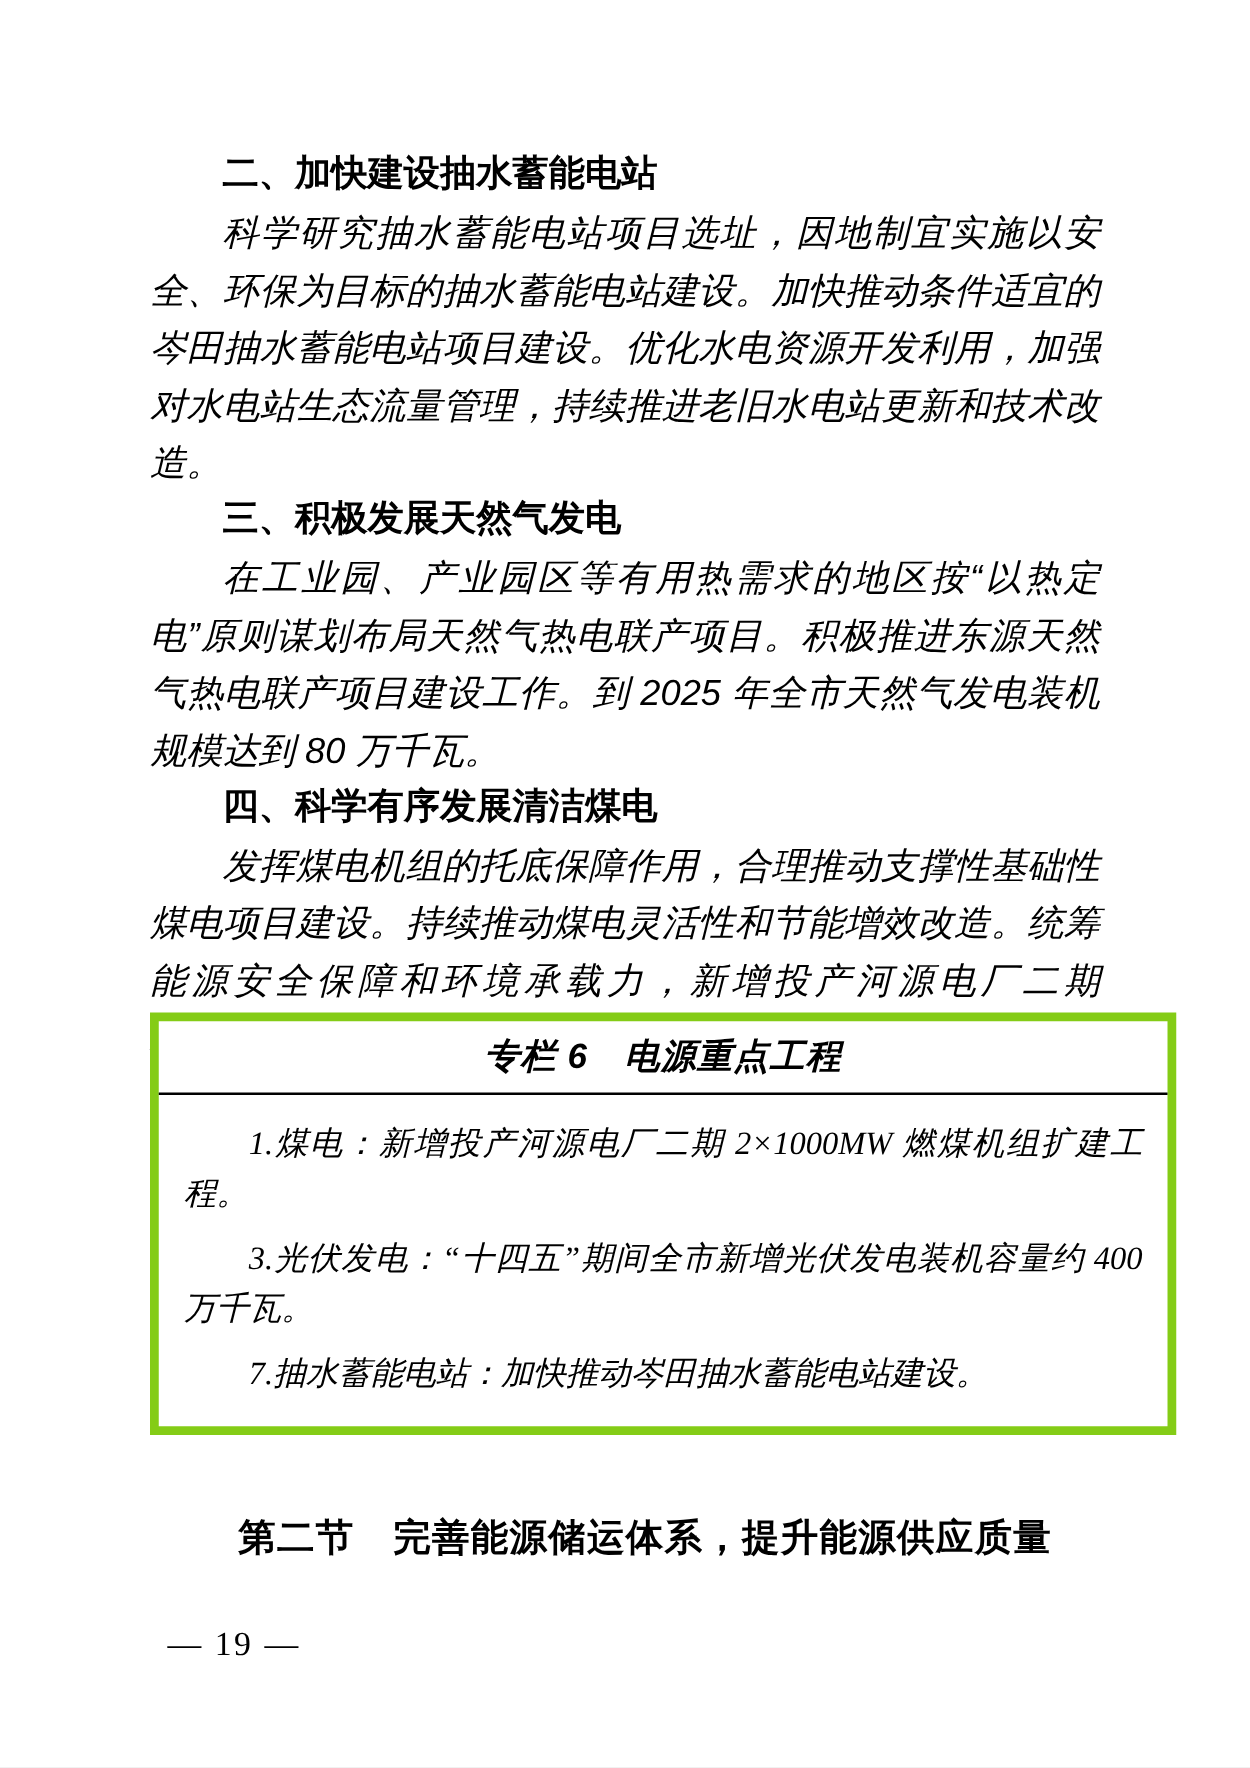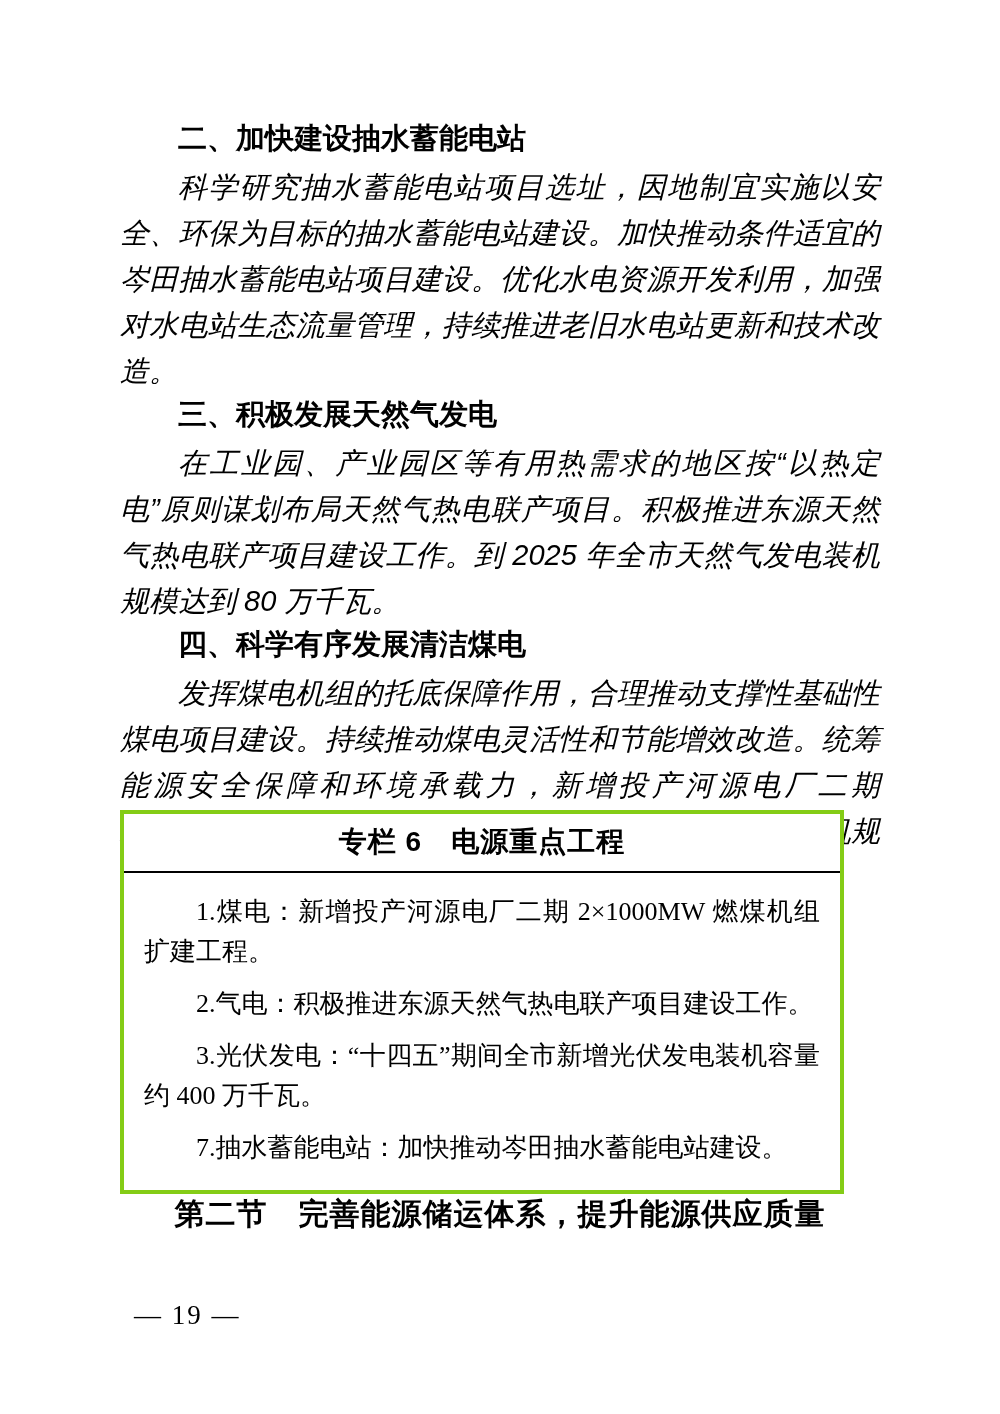--- a/index.html
+++ b/index.html
@@ -36,24 +36,25 @@
   }
   .main-text .body-paragraph {
     margin: 0;
     text-indent: 2em;
     font-style: italic;
   }
   .callout-box {
     position: absolute;
     left: 120px;
     top: 810px;
-    width: 724px;
+    width: 821px;
     box-sizing: border-box;
-    border: 4px solid #84cc16;
+    border: 7px solid #84cc16;
     background: #ffffff;
+    font-style: italic;
   }
   .callout-title {
     font-size: 28px;
     font-weight: bold;
     text-align: center;
     padding: 9px 0 10px 0;
     border-bottom: 2px solid #000000;
     letter-spacing: 1px;
   }
   .callout-body {
@@ -65,21 +66,21 @@
   }
   .callout-body .box-item {
     margin: 12px;
     text-indent: 2em;
   }
   .next-section-heading {
     position: absolute;
     left: 120px;
     top: 1194px;
     width: 760px;
-    margin: 0;
+    margin: 16px;
     font-size: 30px;
     font-weight: bold;
     text-align: center;
     letter-spacing: 1px;
   }
   .page-number {
     position: absolute;
     left: 134px;
     top: 1300px;
     font-family: "Liberation Serif", serif;
@@ -98,21 +99,20 @@
     <h3 class="sub-heading">三、积极发展天然气发电</h3>
     <p class="body-paragraph">在工业园、产业园区等有用热需求的地区按“以热定电”原则谋划布局天然气热电联产项目。积极推进东源天然气热电联产项目建设工作。到 2025 年全市天然气发电装机规模达到 80 万千瓦。</p>
     <h3 class="sub-heading">四、科学有序发展清洁煤电</h3>
     <p class="body-paragraph">发挥煤电机组的托底保障作用，合理推动支撑性基础性煤电项目建设。持续推动煤电灵活性和节能增效改造。统筹能源安全保障和环境承载力，新增投产河源电厂二期 2×1000MW 燃煤机组扩建工程。到 2025 年全市煤电装机规模达到 320 万千瓦。</p>
   </div>
 
   <div class="callout-box">
     <div class="callout-title">专栏 6　电源重点工程</div>
     <div class="callout-body">
       <p class="box-item">1.煤电：新增投产河源电厂二期 2×1000MW 燃煤机组扩建工程。</p>
-      <p class="box-item">2.气电：积极推进东源天然气热电联产项目建设工作。</p>
       <p class="box-item">3.光伏发电：“十四五”期间全市新增光伏发电装机容量约 400 万千瓦。</p>
       <p class="box-item">7.抽水蓄能电站：加快推动岑田抽水蓄能电站建设。</p>
     </div>
   </div>
 
   <h2 class="next-section-heading">第二节　完善能源储运体系，提升能源供应质量</h2>
 
   <div class="page-number">— 19 —</div>
 
 </div>

